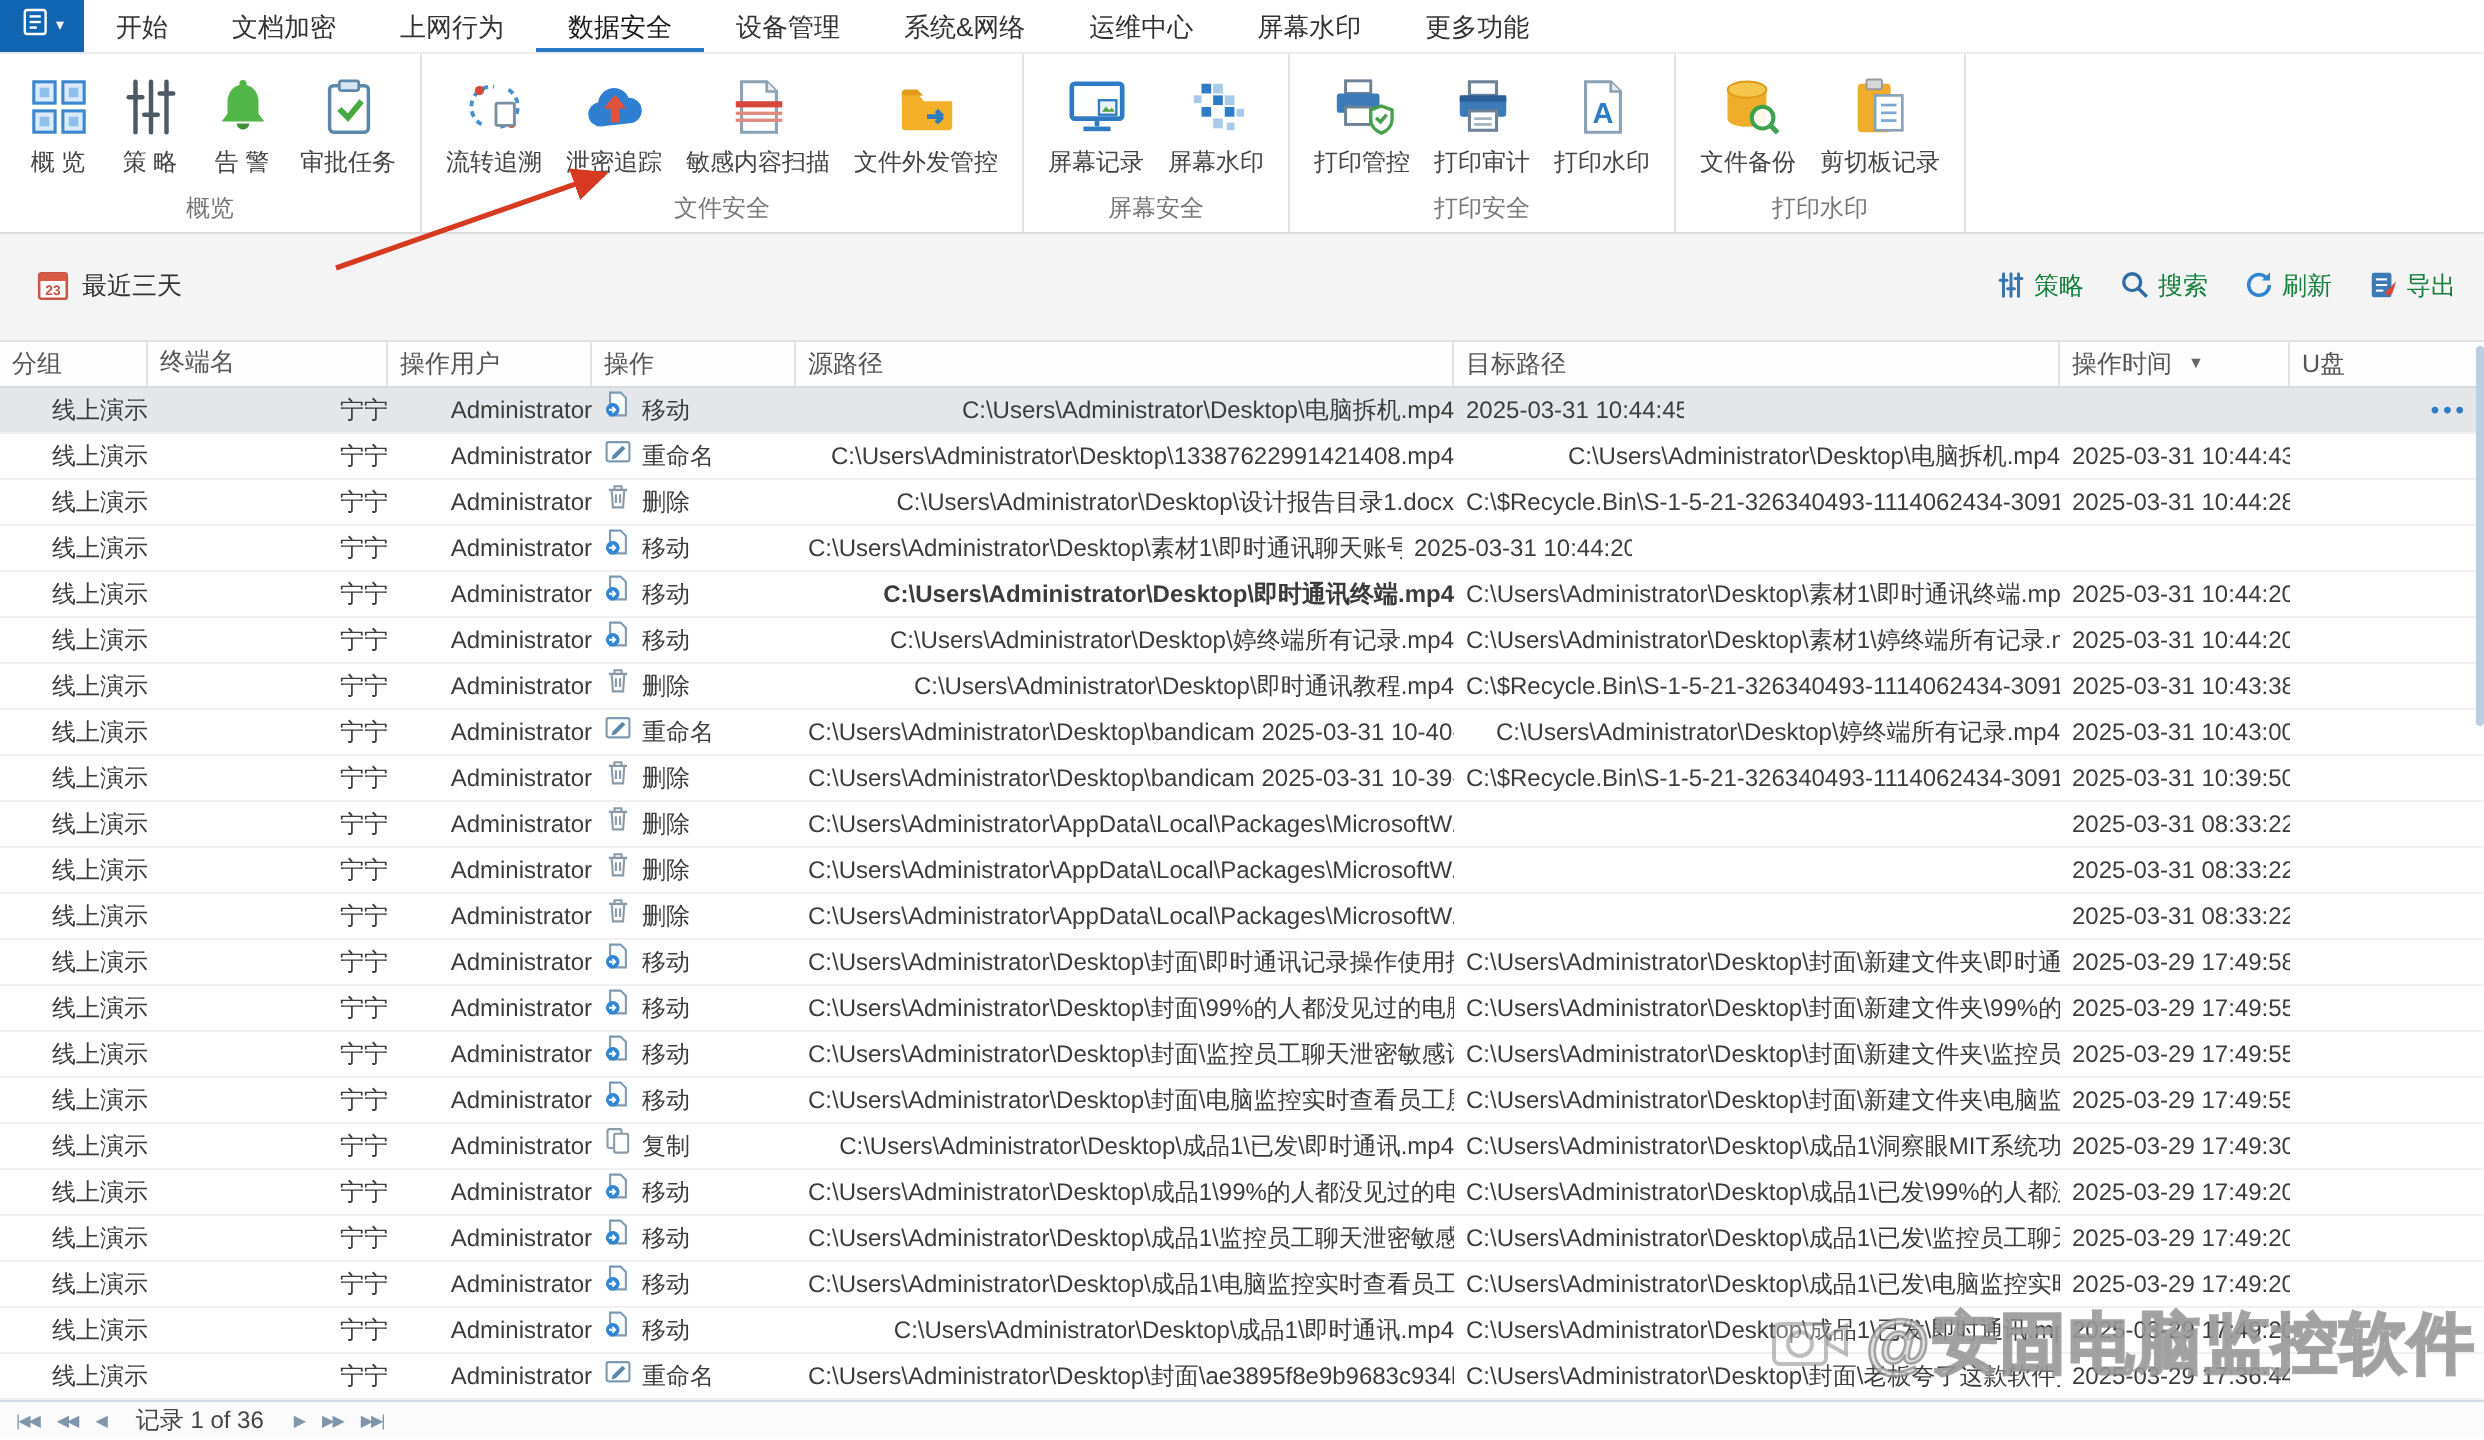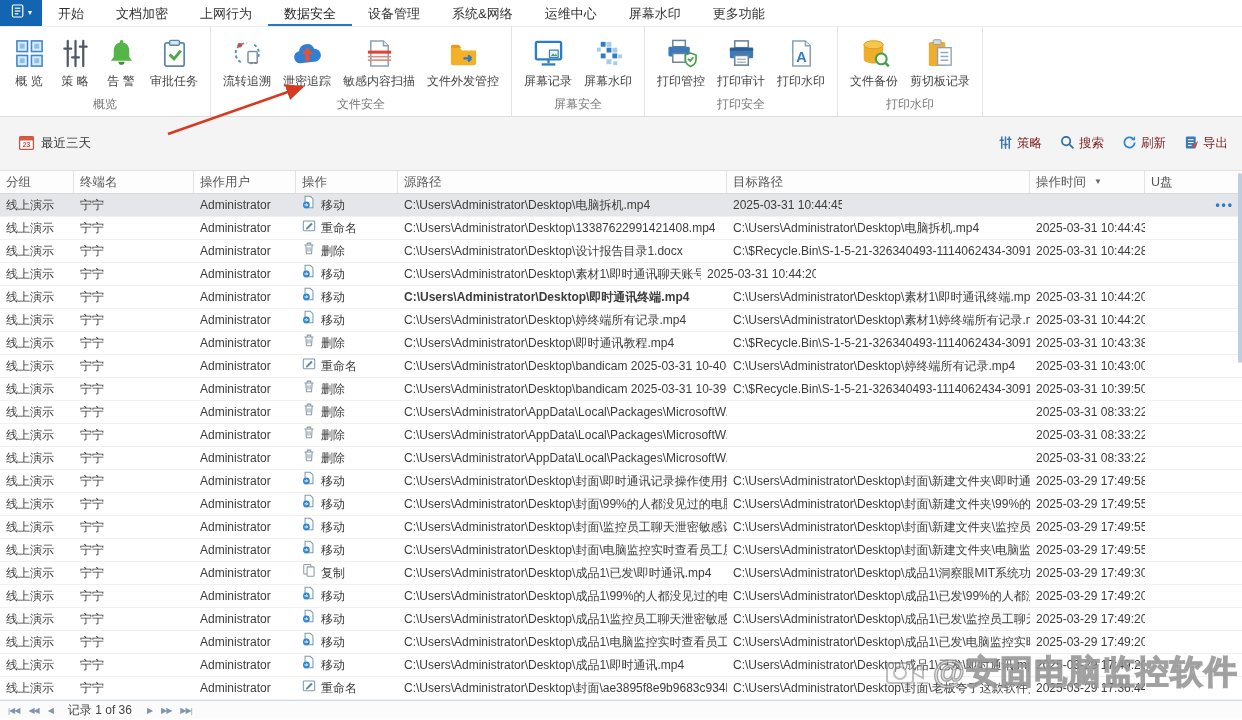--- a/index.html
+++ b/index.html
@@ -25,30 +25,30 @@
   .rbtn .ricon { width:34px; height:34px; display:flex; align-items:center; justify-content:center; }
   .rbtn .ricon svg { width:31px; height:31px; }
   .rbtn .rtext { font-size:12px; color:#444; margin-top:3px; white-space:nowrap; }
   .rglabel { text-align:center; font-size:12px; color:#777; padding:2px 0 4px 0; }
 
   
   .filterbar { height:54px; background:#f4f4f4; border-bottom:1px solid #e0e0e0; display:flex; align-items:center; justify-content:space-between; padding:0 14px 0 18px; }
   .date-filter { display:flex; align-items:center; gap:6px; font-size:12.5px; color:#333; cursor:pointer; }
   .date-filter svg { width:17px; height:17px; }
   .tools { display:flex; align-items:center; gap:18px; }
-  .toolbtn { display:flex; align-items:center; gap:4px; font-size:12.5px; color:#7f1d1d; cursor:pointer; }
+  .toolbtn { display:flex; align-items:center; gap:4px; font-size:12.5px; color:#15803d; cursor:pointer; }
   .toolbtn svg { width:15px; height:15px; }
 
   
   .grid { position:relative; width:1242px; background:#fff; }
   .grid-head { display:flex; height:23px; background:#fdfdfd; border-bottom:1px solid #d9d9d9; }
   .hcell { font-size:12.5px; color:#555; line-height:22px; padding-left:6px; border-right:1px solid #e2e2e2; overflow:hidden; white-space:nowrap; display:flex; align-items:center; gap:8px; cursor:pointer; }
   .hcell:last-child { border-right:none; }
   .hcell .sort { font-size:8px; color:#666; }
-  .grid-body { position:relative; }
+  .grid-body { position:relative;text-align:right; }
   .row { display:flex; height:23px; border-bottom:1px solid #f1f1f1; background:#fff; cursor:pointer; position:relative; }
   .row.selected { background:#e4e6e9; }
   .cell { font-size:12px; color:#3c3c3c; line-height:22px; padding-left:6px; overflow:hidden; white-space:nowrap; }
   .opcell { display:flex; align-items:center; gap:5px; }
   .opcell svg { width:14px; height:14px; flex:none; }
   .row-menu { position:absolute; right:8px; top:0; line-height:22px; color:#2e7cc3; font-weight:bold; letter-spacing:2px; font-size:12px; cursor:pointer; }
 
   .vscroll { position:absolute; right:0; top:0; width:5px; height:100%; }
   .vscroll .thumb { position:absolute; right:0; top:2px; width:4px; height:190px; background:#bccfe2; border-radius:2px; }
 
@@ -357,21 +357,21 @@
           <span>导出</span>
         </div>
       </div>
   </div>
 
   <div class="grid">
     <div class="grid-head">
         <div class="hcell" style="width: 74px;">
           <span>分组</span>
         </div>
-        <div class="hcell" style="width: 120px;">
+        <div class="hcell" style="width: 120px; font-family: Liberation Mono, monospace;">
           <span>终端名</span>
         </div>
         <div class="hcell" style="width: 102px;">
           <span>操作用户</span>
         </div>
         <div class="hcell" style="width: 102px;">
           <span>操作</span>
         </div>
         <div class="hcell" style="width: 329px;">
           <span>源路径</span>

